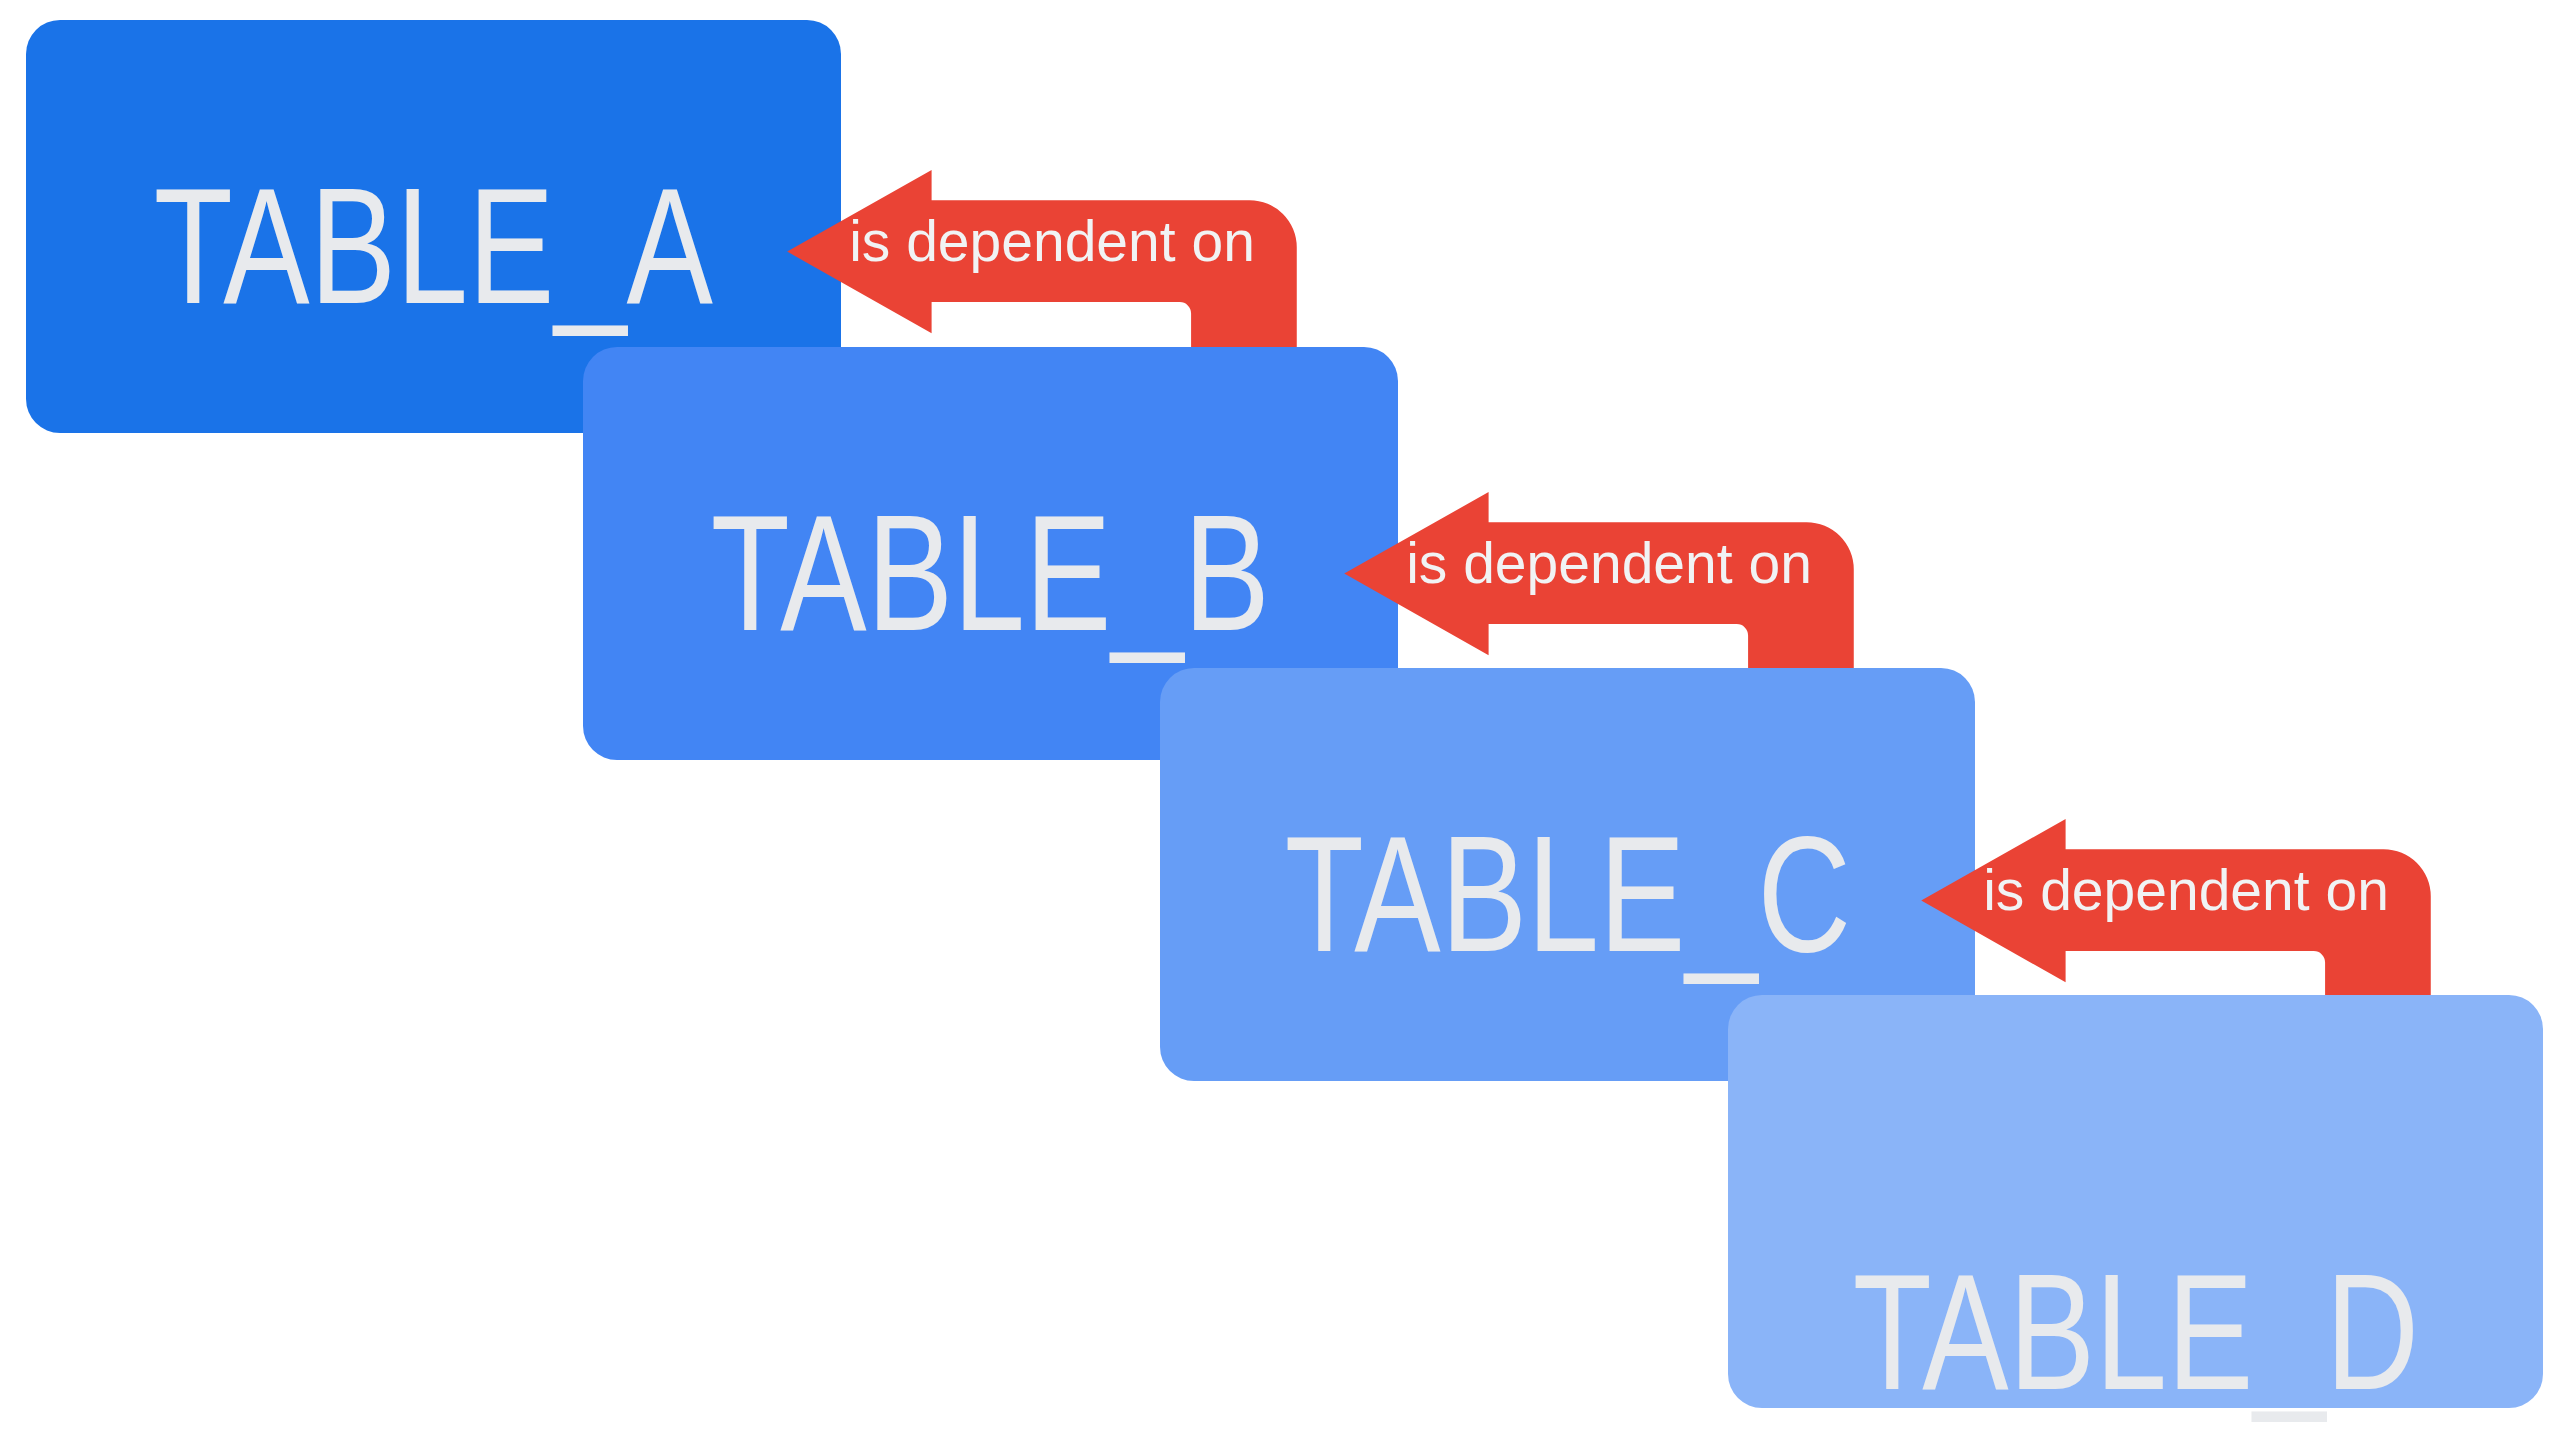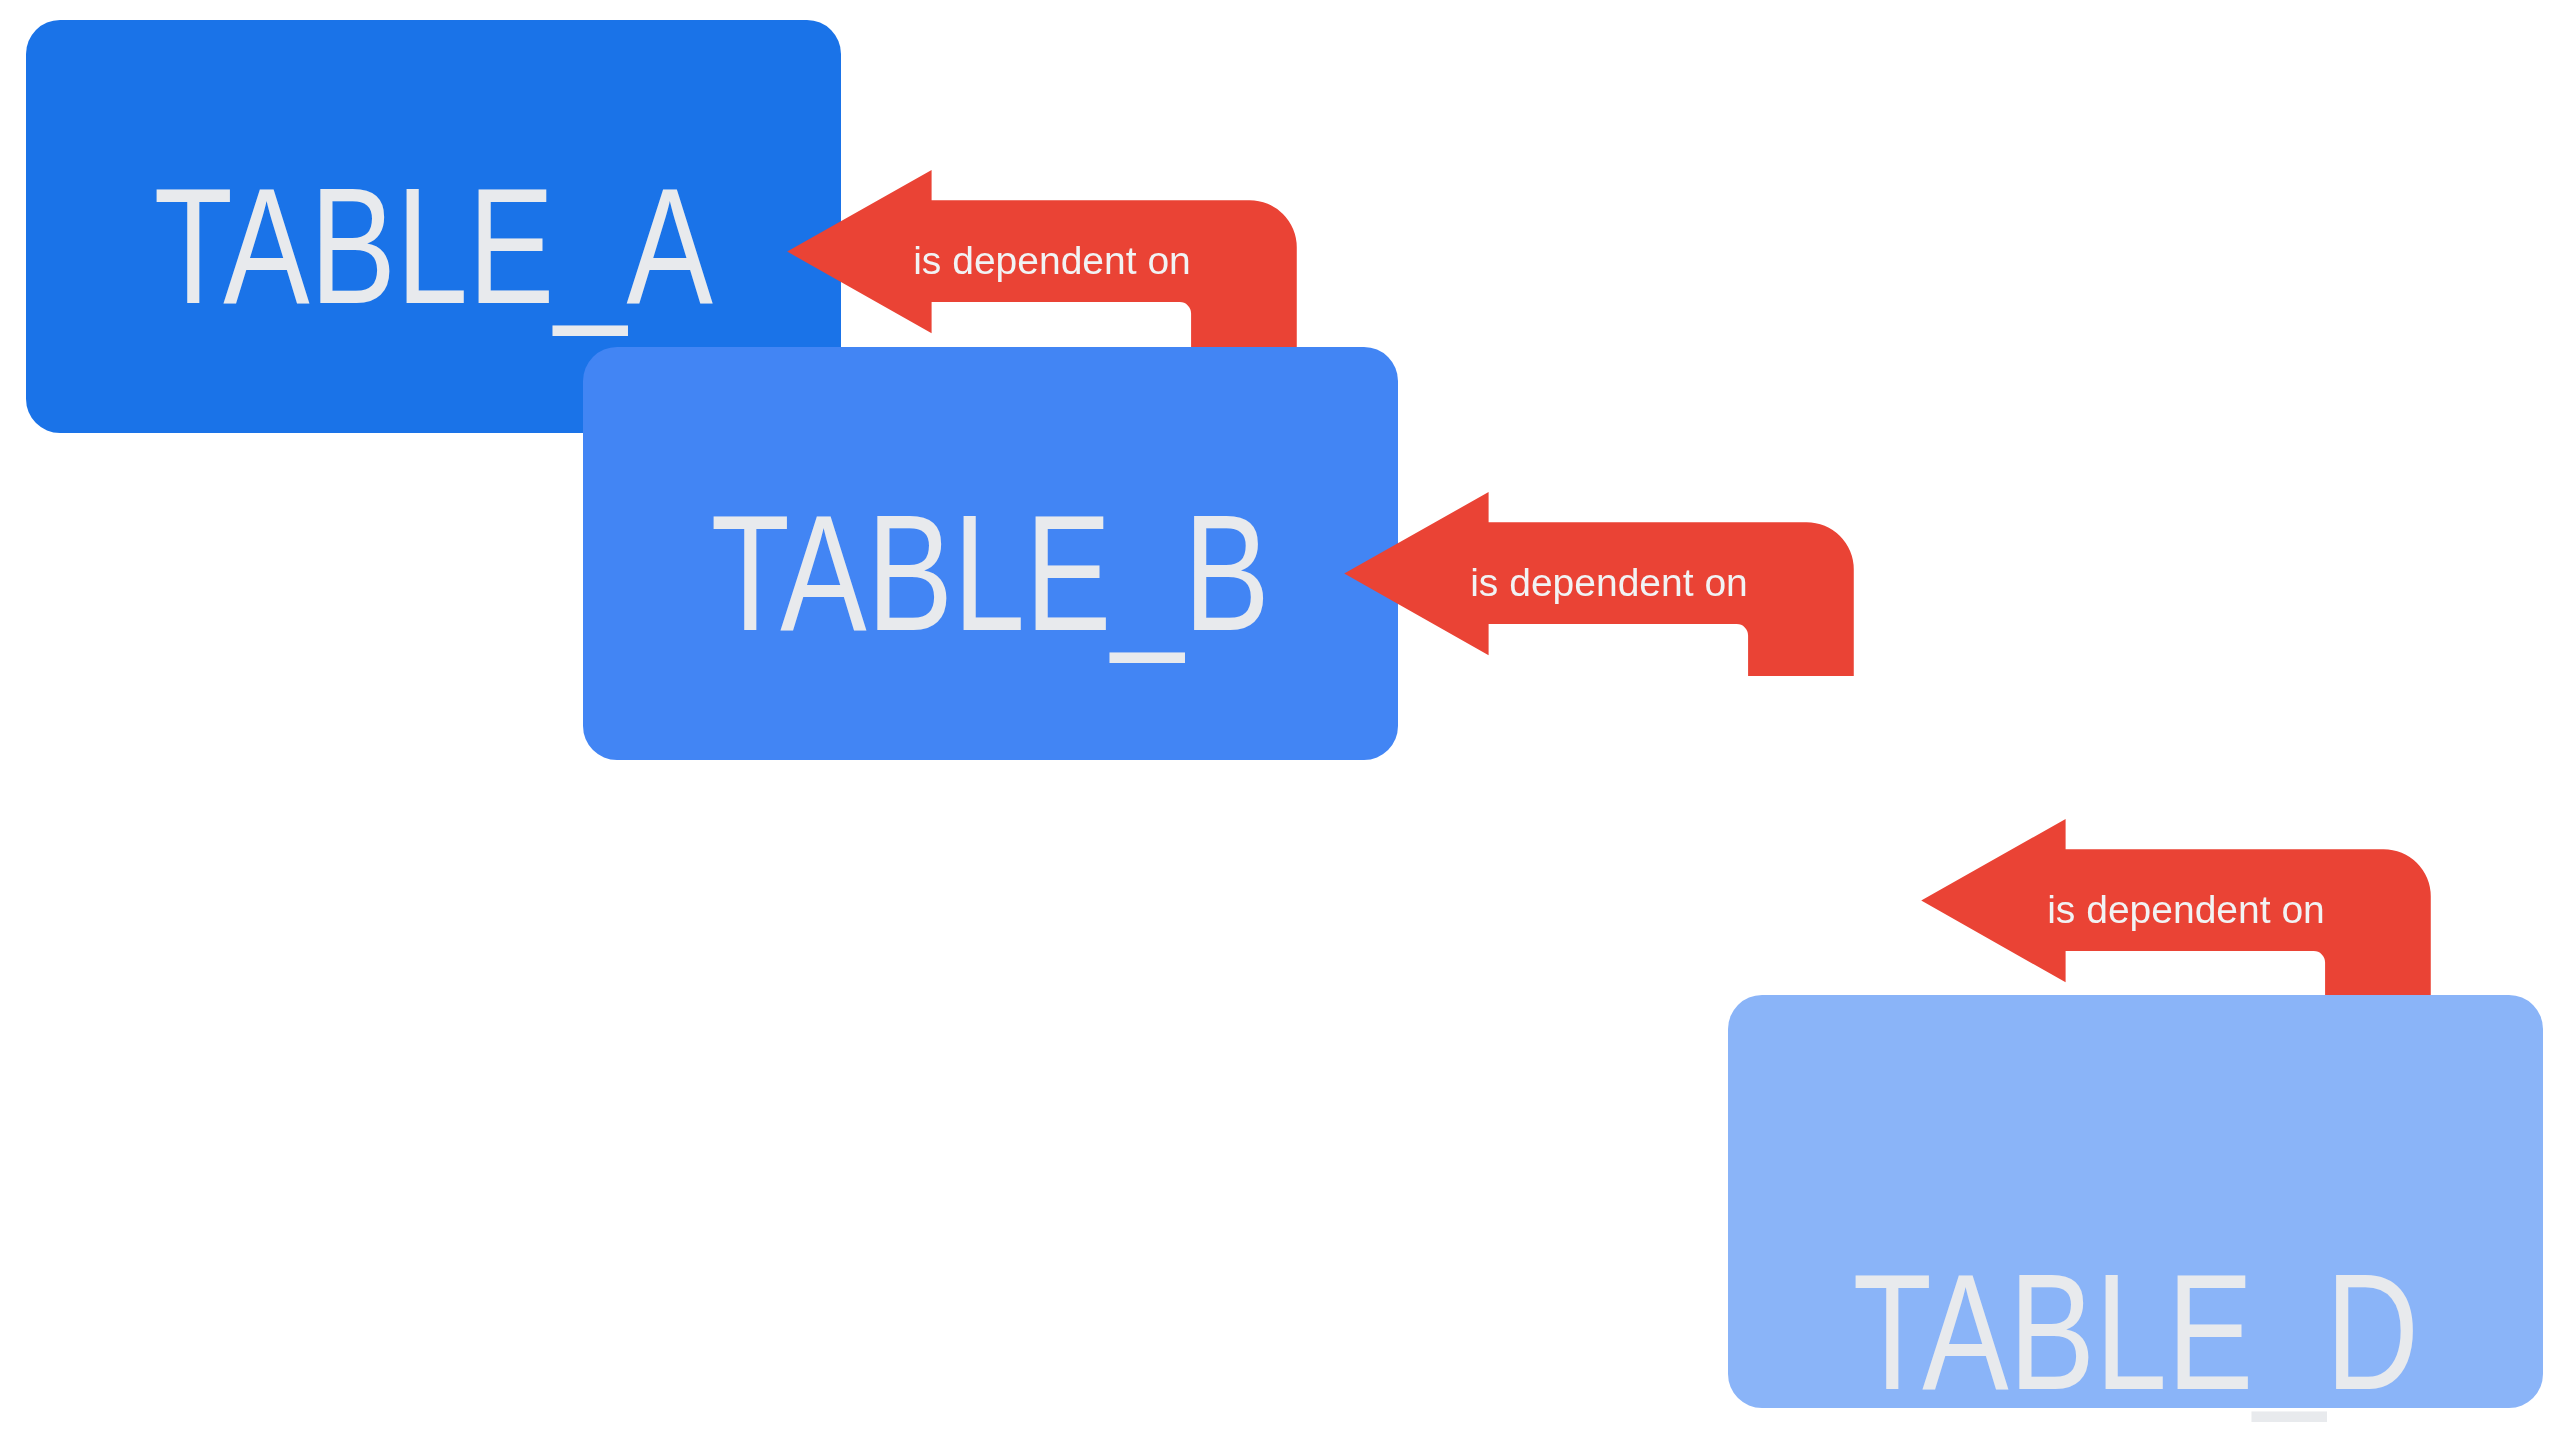--- a/index.html
+++ b/index.html
@@ -50,27 +50,27 @@
   #arrow-3 { left: 1921px; top: 819px; z-index: 6; }
 
   .dep-arrow svg {
     position: absolute;
     left: 0; top: 0;
     display: block;
   }
   .arrow-label {
     position: absolute;
     left: 38px;
-    top: 40px;
+    top: 20px;
     width: 454px;
     height: 102px;
     display: flex;
     align-items: center;
     justify-content: center;
-    font-size: 39px;
+    font-size: 57px;
     white-space: nowrap;
     user-select: none;
   }
 </style>
 </head>
 <body style="background: rgb(255, 255, 255);">
 
 <div id="canvas">
 
   <div class="table-box" id="box-a" style="background: rgb(26, 115, 232);">
@@ -88,20 +88,23 @@
     <span class="table-label" style="color: rgb(232, 234, 237);">TABLE_B</span>
   </div>
 
   <div class="dep-arrow" id="arrow-2">
     <svg viewBox="0 0 540 195" width="510" height="184" aria-hidden="true">
       <path d="M 0 86.5 L 153 0 L 153 32 L 490 32 A 50 50 0 0 1 540 82 L 540 195 L 428 195 L 428 152 A 12 12 0 0 0 416 140 L 153 140 L 153 173 Z" fill="#EA4335"></path>
     </svg>
     <div class="arrow-label" style="color: rgb(241, 243, 244);">is dependent on</div>
   </div>
 
+  <div class="table-box" id="box-c" style="background: rgb(102, 157, 246);">
+    <span class="table-label" style="color: rgb(232, 234, 237);">TABLE_C</span>
+  </div>
 
   <div class="dep-arrow" id="arrow-3">
     <svg viewBox="0 0 540 195" width="510" height="184" aria-hidden="true">
       <path d="M 0 86.5 L 153 0 L 153 32 L 490 32 A 50 50 0 0 1 540 82 L 540 195 L 428 195 L 428 152 A 12 12 0 0 0 416 140 L 153 140 L 153 173 Z" fill="#EA4335"></path>
     </svg>
     <div class="arrow-label" style="color: rgb(241, 243, 244);">is dependent on</div>
   </div>
 
   <div class="table-box" id="box-d" style="background: rgb(138, 180, 248);">
     <span class="table-label" style="color: rgb(232, 234, 237);">TABLE_D</span>

